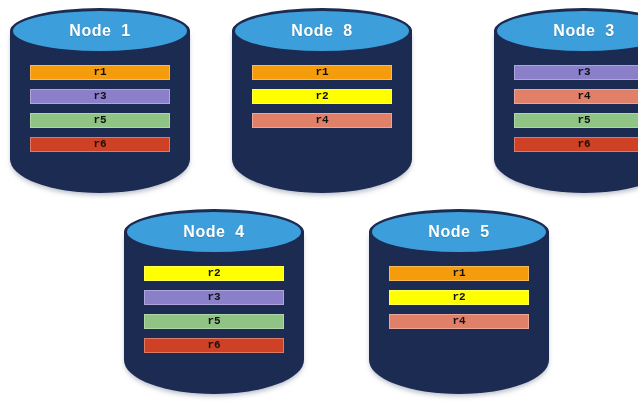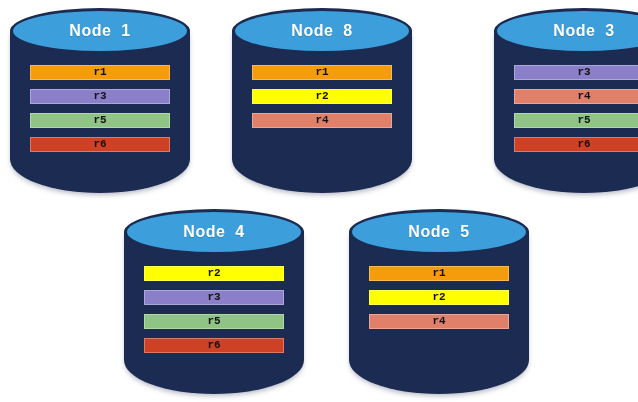--- a/index.html
+++ b/index.html
@@ -138,21 +138,21 @@
       <div class="node-body" style="background: rgb(28, 43, 82);"></div>
       <div class="node-top" style="background: rgb(60, 159, 219); border-color: rgb(28, 43, 82);"></div>
       <div class="node-label" style="color: rgb(255, 255, 255);">Node  4</div>
       <div class="records">
         <div class="record" style="background: rgb(255, 255, 0);">r2</div>
         <div class="record" style="background: rgb(139, 127, 201);">r3</div>
         <div class="record" style="background: rgb(143, 196, 132);">r5</div>
         <div class="record" style="background: rgb(207, 65, 36);">r6</div>
       </div>
     </div>
-    <div class="node" style="left: 349px; top: 209px;">
+    <div class="node" style="left: 369px; top: 209px;">
       <div class="node-body" style="background: rgb(28, 43, 82);"></div>
       <div class="node-top" style="background: rgb(60, 159, 219); border-color: rgb(28, 43, 82);"></div>
       <div class="node-label" style="color: rgb(255, 255, 255);">Node  5</div>
       <div class="records">
         <div class="record" style="background: rgb(245, 156, 13);">r1</div>
         <div class="record" style="background: rgb(255, 255, 0);">r2</div>
         <div class="record" style="background: rgb(224, 128, 105);">r4</div>
       </div>
     </div>
   </div>

